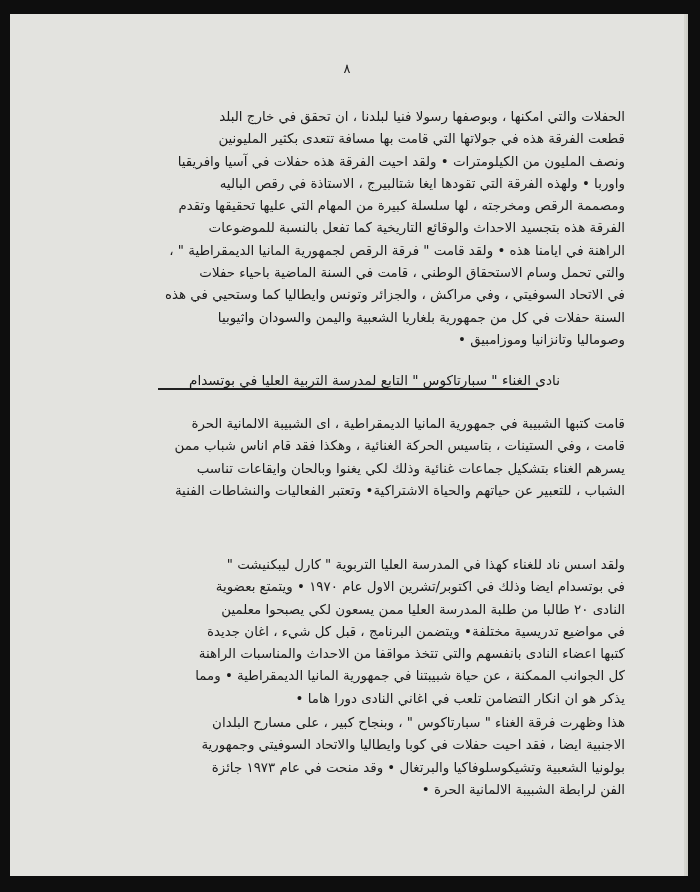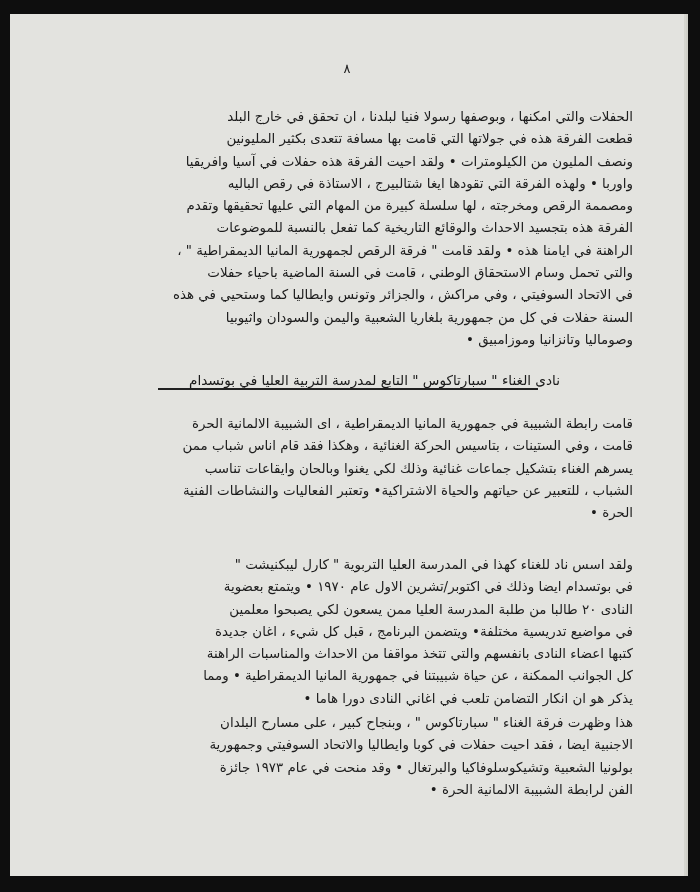--- a/index.html
+++ b/index.html
@@ -10,21 +10,21 @@
   .page {
     position:absolute; left:10px; top:14px; width:674px; height:862px;
     background:#e3e3df;
     box-shadow: 2px 0 0 #d6d6d0, 4px 0 0 #cfcfc8;
   }
   .pagenum {
     position:absolute; top:47px; left:0; width:674px; text-align:center;
     font-family: "DejaVu Serif", serif; font-size:13px; color:#222;
   }
   .block {
-    position:absolute; left:93px; width:530px;
+    position:absolute; left:85px; width:530px;
     direction:rtl; text-align:justify; text-align-last:right;
     font-family: "DejaVu Sans", sans-serif; font-size:13.4px; color:#1c1c1c;
   }
   .line { display:block; height:22.3px; line-height:22.3px; white-space:nowrap; overflow:hidden; text-align:right; }
   .heading {
     position:absolute; left:150px; top:356px; width:400px; direction:rtl; text-align:right;
     font-size:13.6px; color:#1a1a1a; line-height:20px;
   }
   .rule {
     position:absolute; left:148px; top:374px; width:380px; height:1.5px; background:#222;
@@ -51,25 +51,24 @@
     <span class="line">والتي تحمل وسام الاستحقاق الوطني ، قامت في السنة الماضية باحياء حفلات</span>
     <span class="line">في الاتحاد السوفيتي ، وفي مراكش ، والجزائر وتونس وايطاليا كما وستحيي في هذه</span>
     <span class="line">السنة حفلات في كل من جمهورية بلغاريا الشعبية واليمن والسودان واثيوبيا</span>
     <span class="line">وصوماليا وتانزانيا وموزامبيق •</span>
   </div>
 
   <div class="heading">نادى الغناء " سبارتاكوس " التابع لمدرسة التربية العليا في بوتسدام</div>
   <div class="rule"></div>
 
   <div class="block p2">
-    <span class="line">قامت رابطة الشبيبة في جمهورية المانيا الديمقراطية ، اى الشبيبة الالمانية الحرة</span>
+    <span class="line">قامت كتبها الشبيبة في جمهورية المانيا الديمقراطية ، اى الشبيبة الالمانية الحرة</span>
     <span class="line">قامت ، وفي الستينات ، بتاسيس الحركة الغنائية ، وهكذا فقد قام اناس شباب ممن</span>
     <span class="line">يسرهم الغناء بتشكيل جماعات غنائية وذلك لكي يغنوا وبالحان وايقاعات تناسب</span>
     <span class="line">الشباب ، للتعبير عن حياتهم والحياة الاشتراكية• وتعتبر الفعاليات والنشاطات الفنية</span>
-    <span class="line">الحرة •</span>
   </div>
 
   <div class="block p3">
     <span class="line">ولقد اسس ناد للغناء كهذا في المدرسة العليا التربوية " كارل ليبكنيشت "</span>
     <span class="line">في بوتسدام ايضا وذلك في اكتوبر/تشرين الاول عام ١٩٧٠ • ويتمتع بعضوية</span>
     <span class="line">النادى ٢٠ طالبا من طلبة المدرسة العليا ممن يسعون لكي يصبحوا معلمين</span>
     <span class="line">في مواضيع تدريسية مختلفة• ويتضمن البرنامج ، قبل كل شيء ، اغان جديدة</span>
     <span class="line">كتبها اعضاء النادى بانفسهم والتي تتخذ مواقفا من الاحداث والمناسبات الراهنة</span>
     <span class="line">كل الجوانب الممكنة ، عن حياة شبيبتنا في جمهورية المانيا الديمقراطية • ومما</span>
     <span class="line">يذكر هو ان انكار التضامن تلعب في اغاني النادى دورا هاما •</span>

